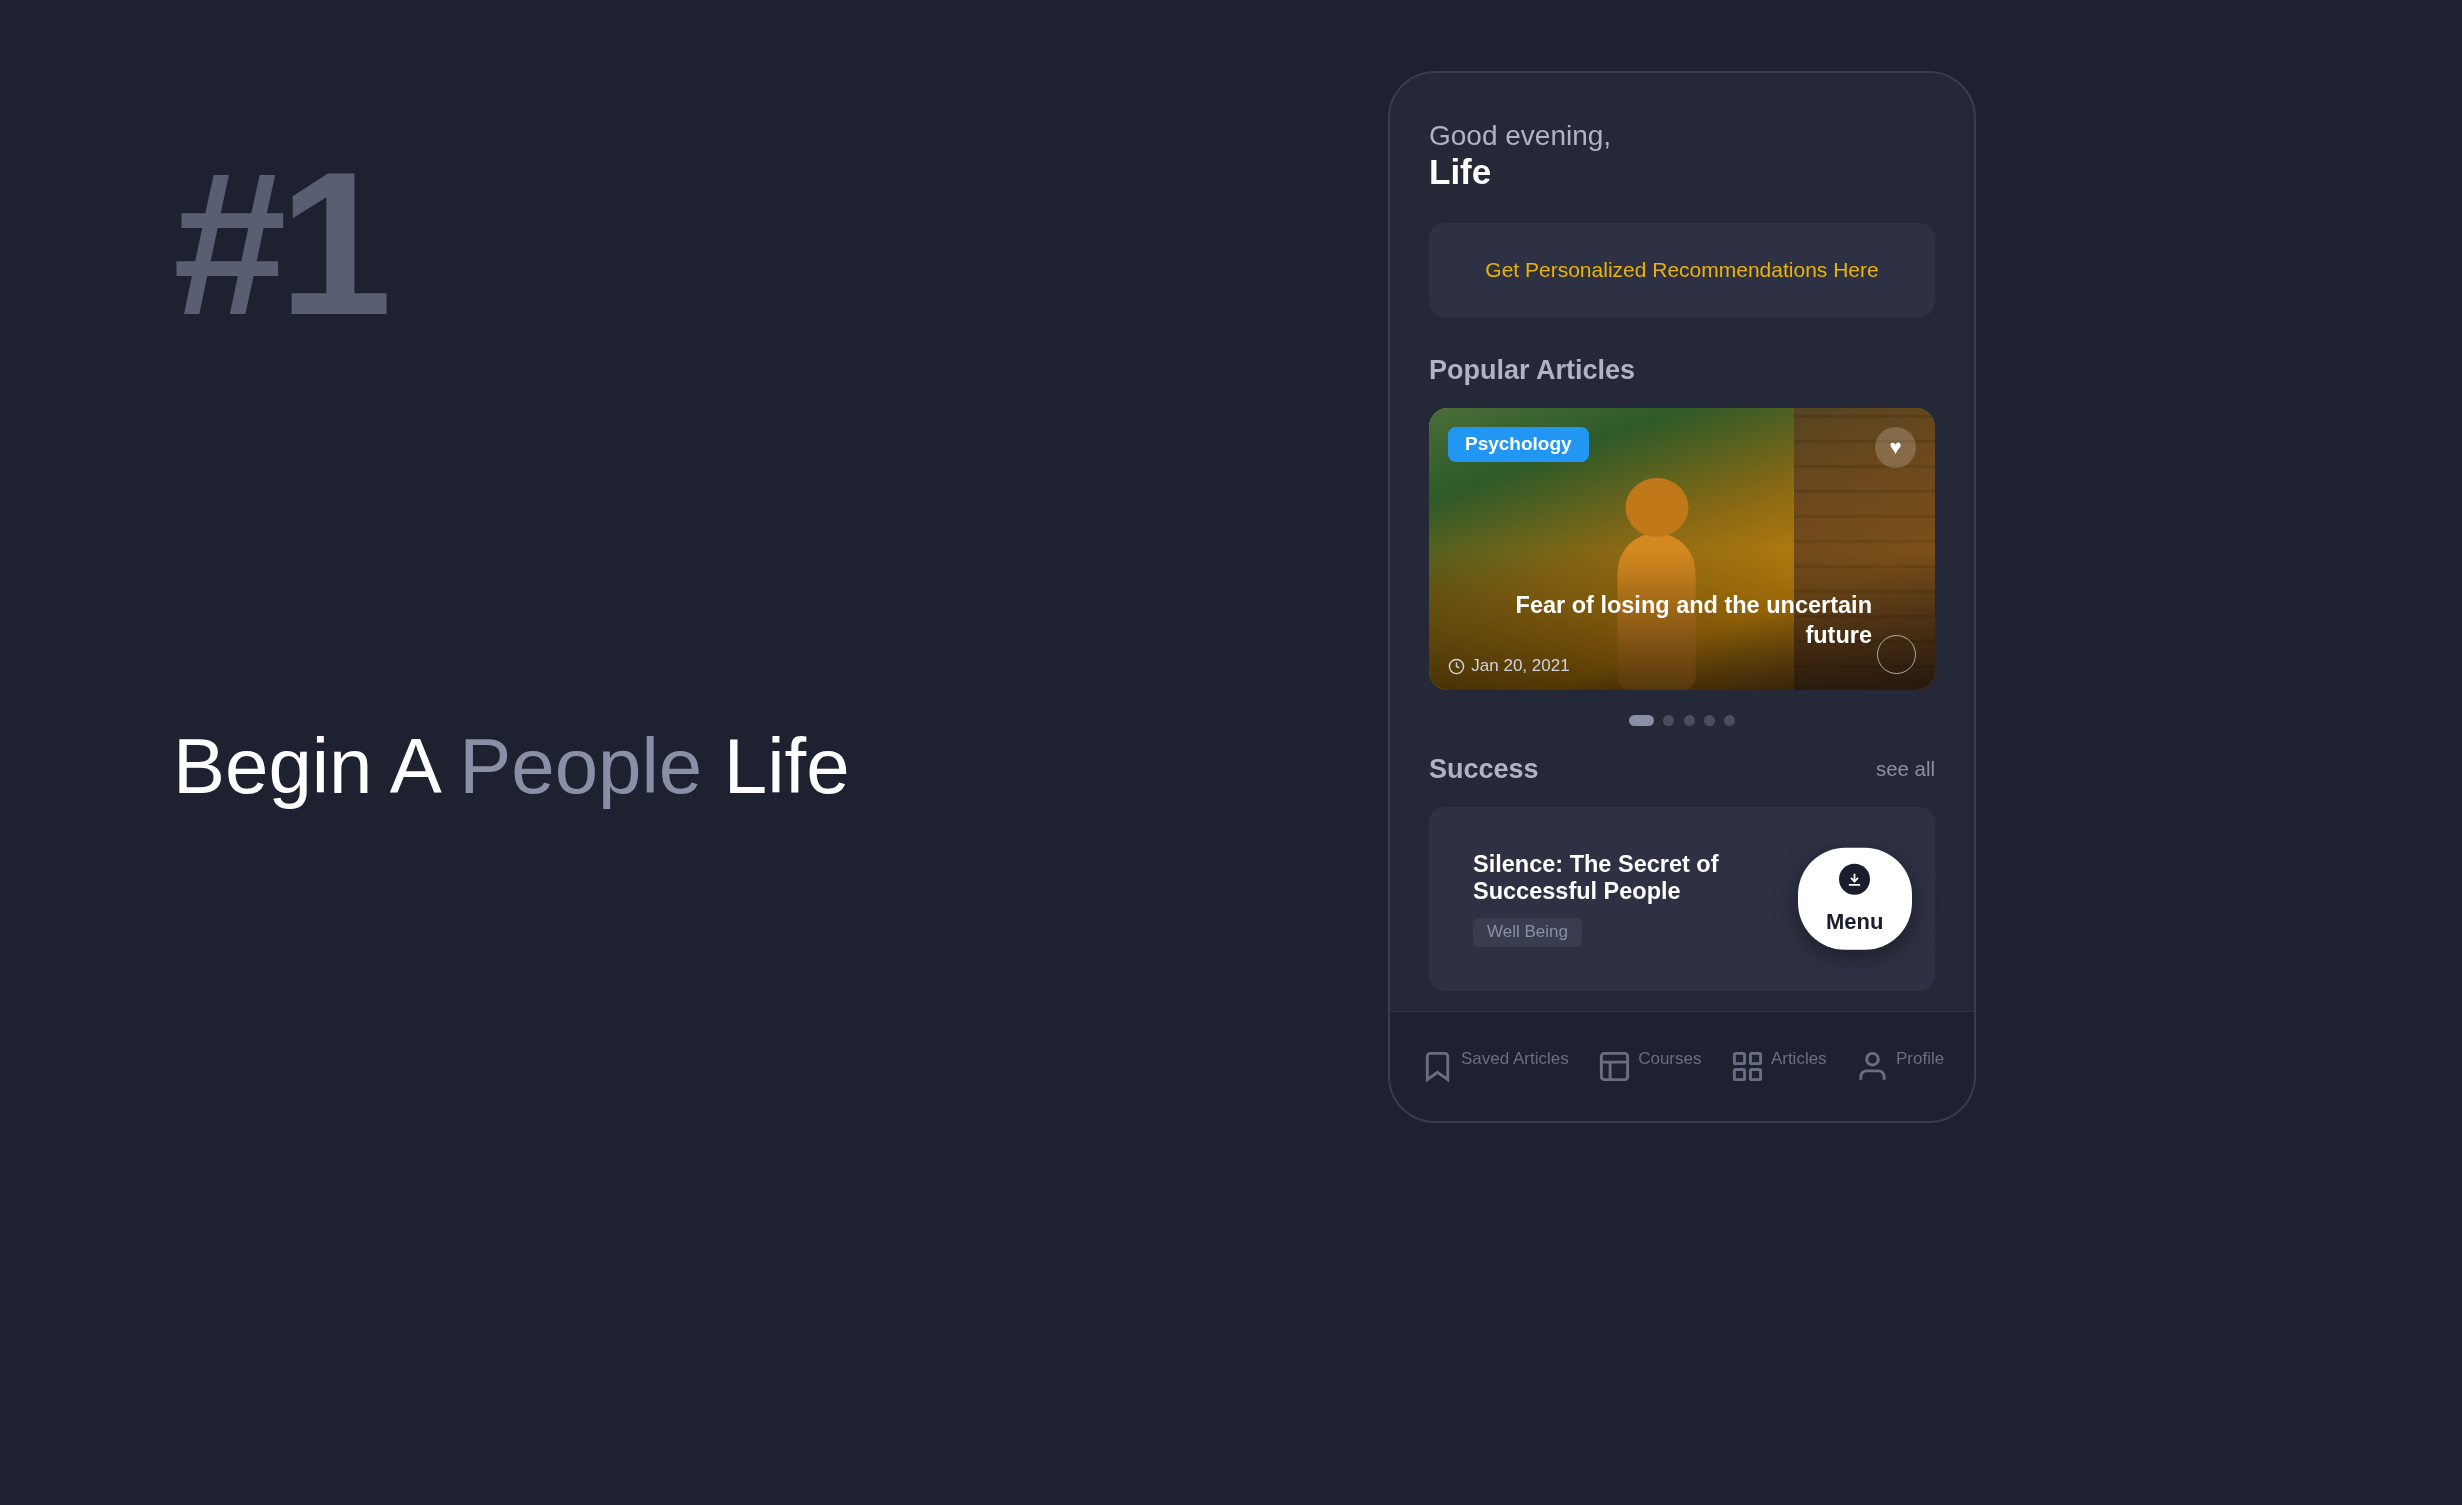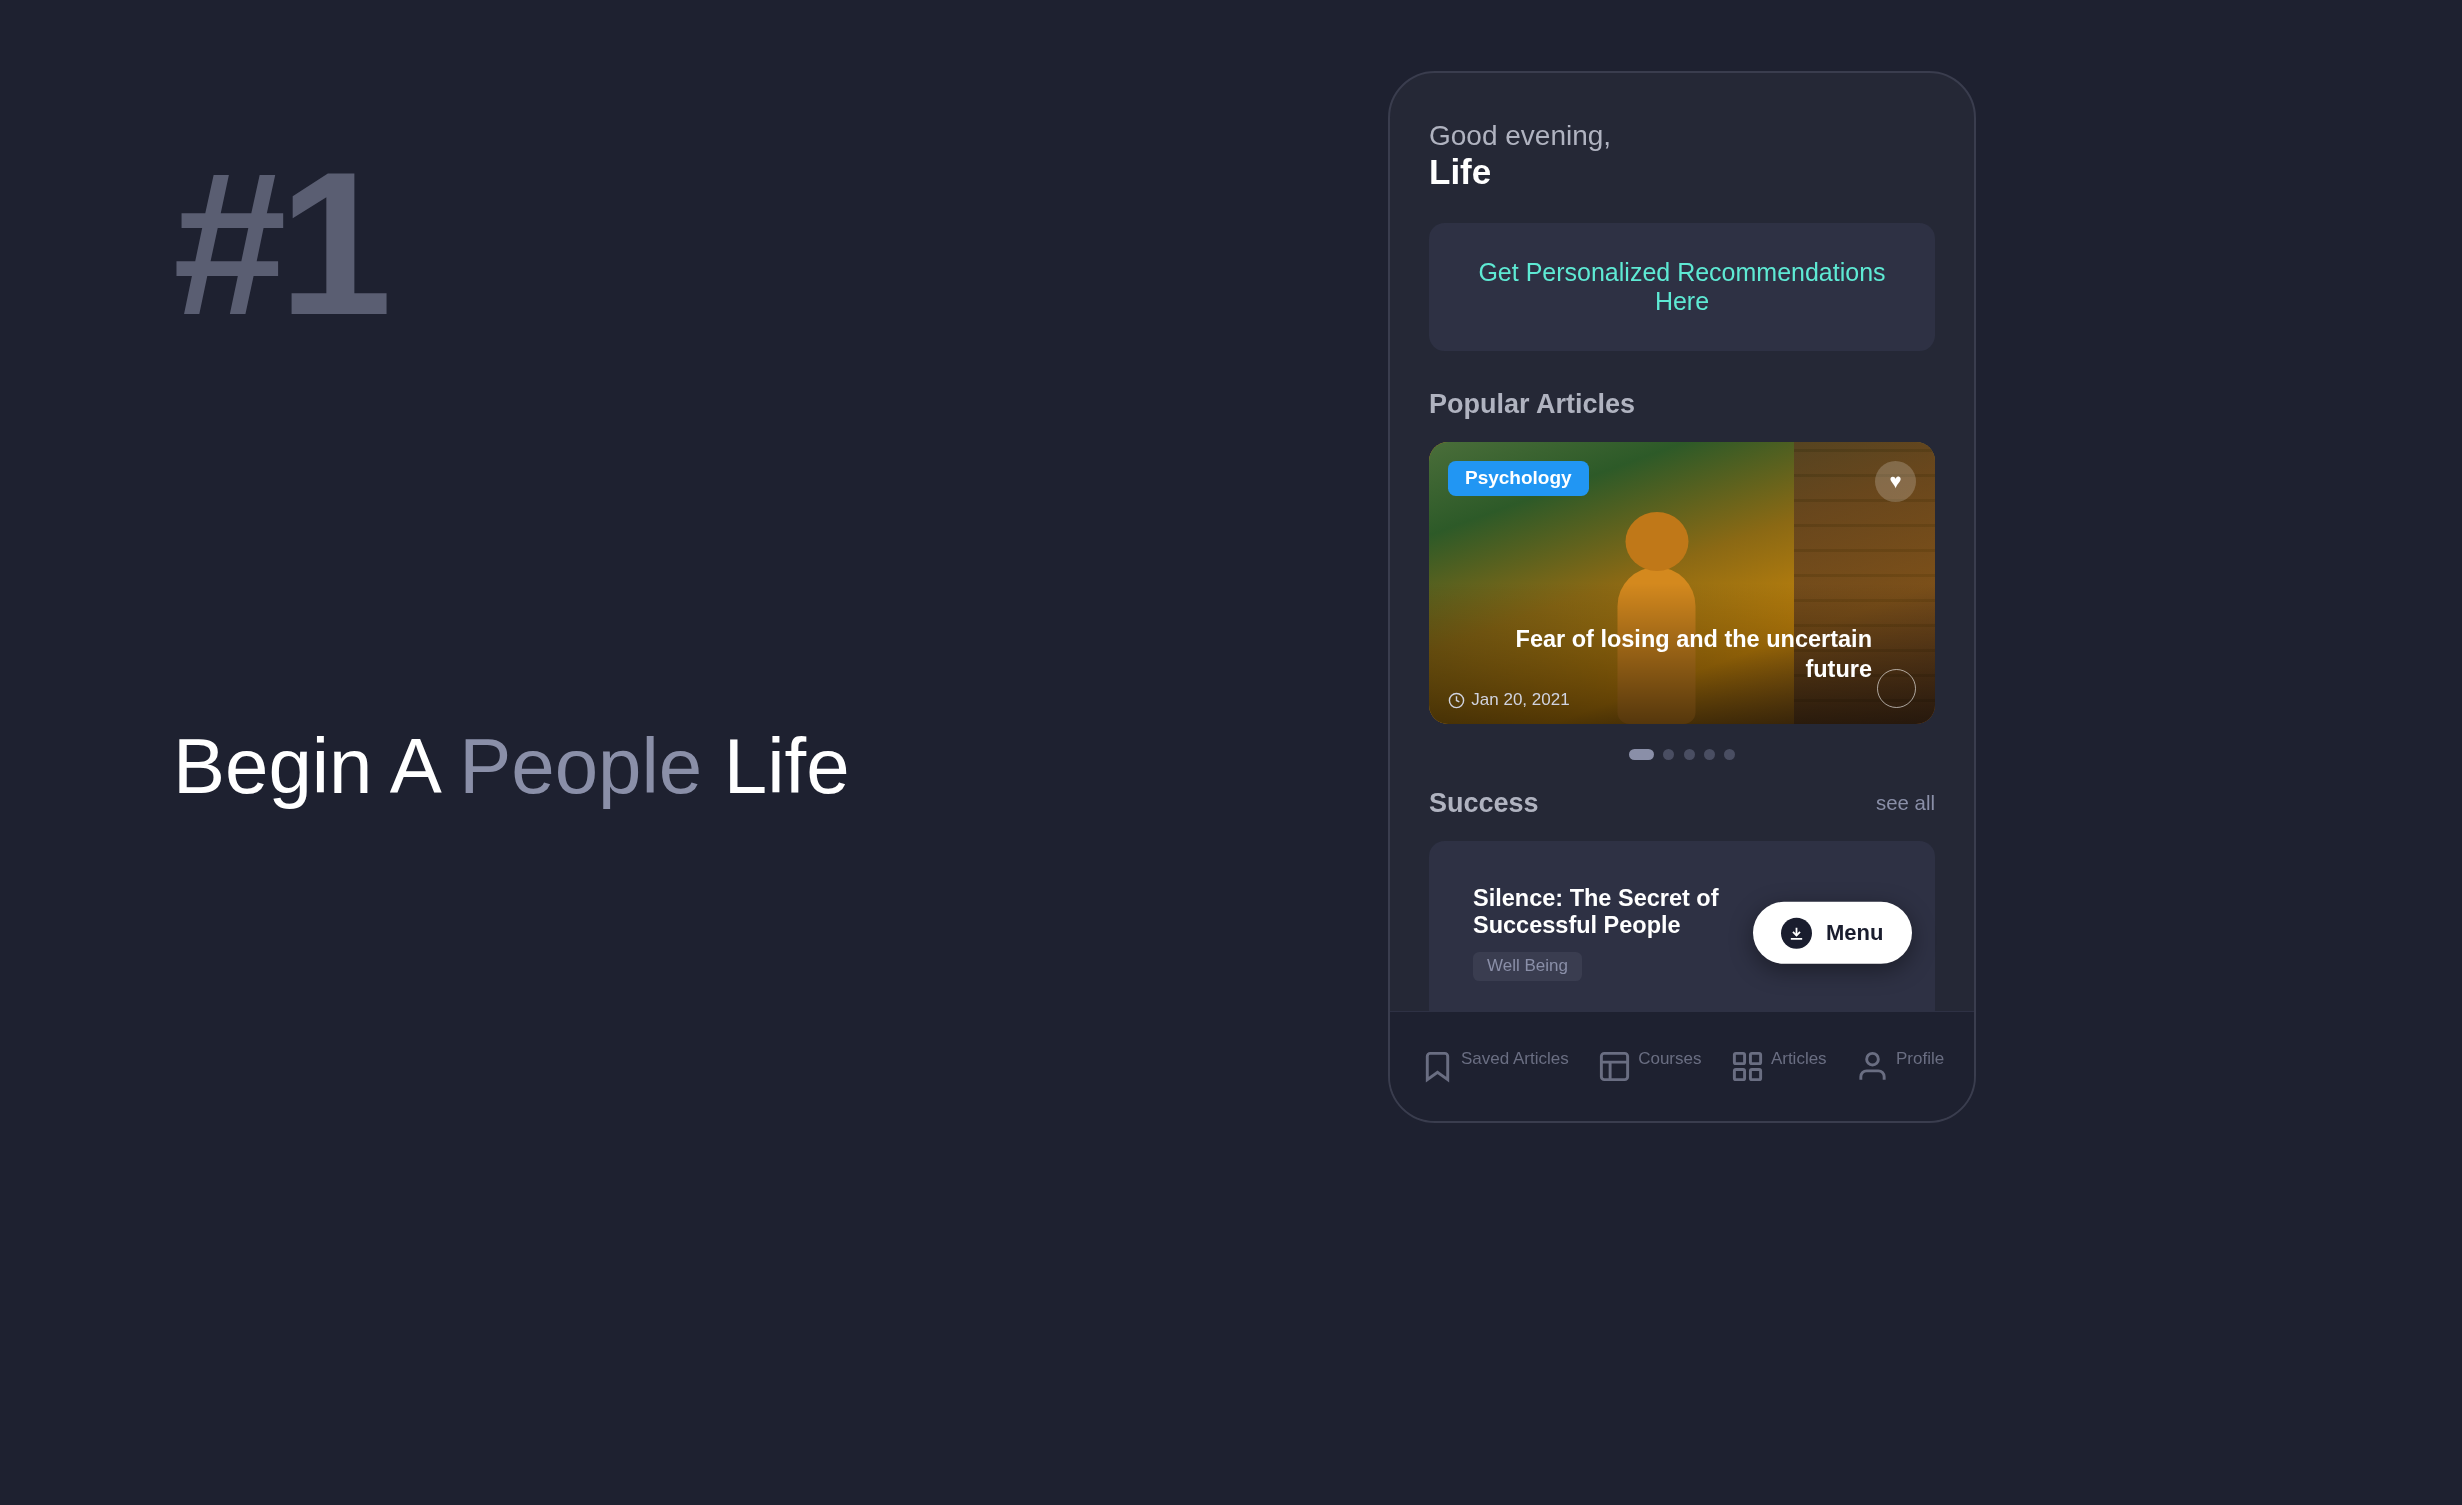--- a/index.html
+++ b/index.html
@@ -95,22 +95,22 @@
     
     .personalized-banner {
       background: #2e3144;
       border-radius: 15.7px;
       padding: 35px 39px;
       margin-bottom: 38px;
       text-align: center;
     }
 
     .personalized-banner span {
-      font-size: 25px;
-      color: #5eead4;
+      font-size: 21px;
+      color: #eab308;
       font-weight: 500;
     }
 
     
     .section-header {
       display: flex;
       align-items: center;
       justify-content: space-between;
       margin-bottom: 22px;
     }
@@ -285,20 +285,21 @@
       right: 23.5px;
       top: 50%;
       transform: translateY(-50%);
       background: #ffffff;
       border-radius: 47px;
       padding: 15.7px 28px;
       display: flex;
       align-items: center;
       gap: 14px;
       box-shadow: 0 6.3px 23.5px rgba(0,0,0,0.4);
+      flex-direction: column;
     }
 
     .menu-overlay-icon {
       width: 31px;
       height: 31px;
       background: #1a1d2e;
       border-radius: 50%;
       display: flex;
       align-items: center;
       justify-content: center;

